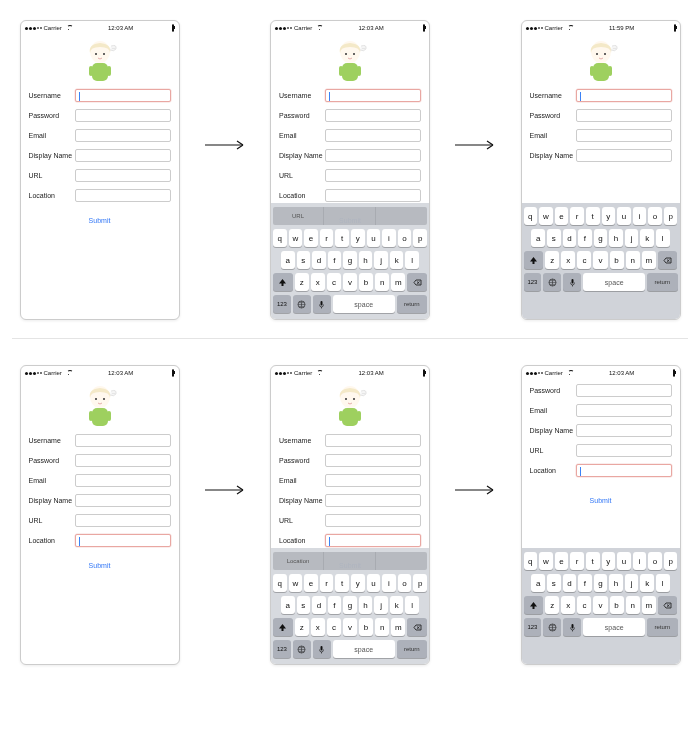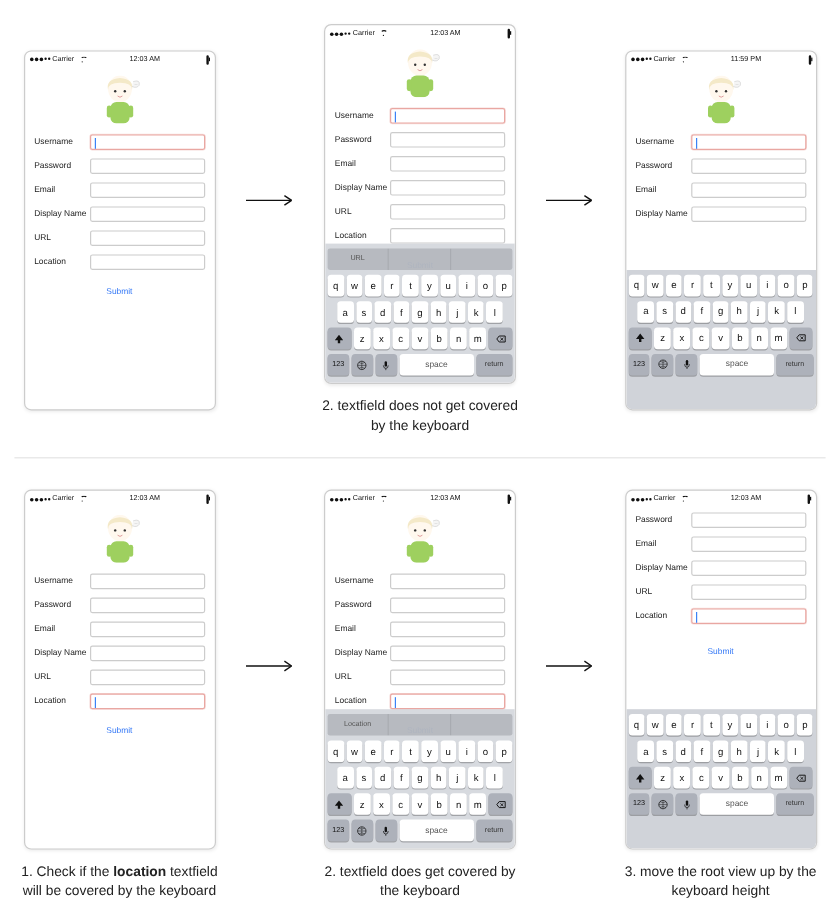--- a/index.html
+++ b/index.html
@@ -383,21 +383,20 @@
                 <svg viewBox="0 0 9 9">
                   <use href="#mic-g"></use>
                 </svg>
               </div>
               <div class="key space">space</div>
               <div class="key return">return</div>
             </div>
         </div>
       </div>
     </div>
-    <div class="caption">2. textfield does not get covered by the keyboard</div>
   </div>
 
   <div class="arrow">
       <svg viewBox="0 0 44 14">
         <use href="#arrow-right"></use>
       </svg>
     </div>
 
   <div class="cell">
     <div class="phone">
@@ -553,21 +552,20 @@
           <div class="frow">
               <div class="flabel">Location</div>
               <div class="finput active">
                 <span class="cursor"></span>
               </div>
             </div>
           <div class="submitrow"><span class="submit">Submit</span></div>
         </div>
       </div>
     </div>
-    <div class="caption"><span>1. Check if the </span><b>location</b><span> textfield will be covered by the keyboard</span></div>
   </div>
 
   <div class="arrow">
       <svg viewBox="0 0 44 14">
         <use href="#arrow-right"></use>
       </svg>
     </div>
 
   <div class="cell">
     <div class="phone">
@@ -678,21 +676,20 @@
                 <svg viewBox="0 0 9 9">
                   <use href="#mic-g"></use>
                 </svg>
               </div>
               <div class="key space">space</div>
               <div class="key return">return</div>
             </div>
         </div>
       </div>
     </div>
-    <div class="caption">2. textfield does get covered by the keyboard</div>
   </div>
 
   <div class="arrow">
       <svg viewBox="0 0 44 14">
         <use href="#arrow-right"></use>
       </svg>
     </div>
 
   <div class="cell" style="position:relative">
     <div class="phone" style="position:relative">
@@ -792,15 +789,14 @@
                 <svg viewBox="0 0 9 9">
                   <use href="#mic-g"></use>
                 </svg>
               </div>
               <div class="key space">space</div>
               <div class="key return">return</div>
             </div>
         </div>
       </div>
     </div>
-    <div class="caption">3. move the root view up by the keyboard height</div>
   </div>
 </div>
 
 </body></html>

